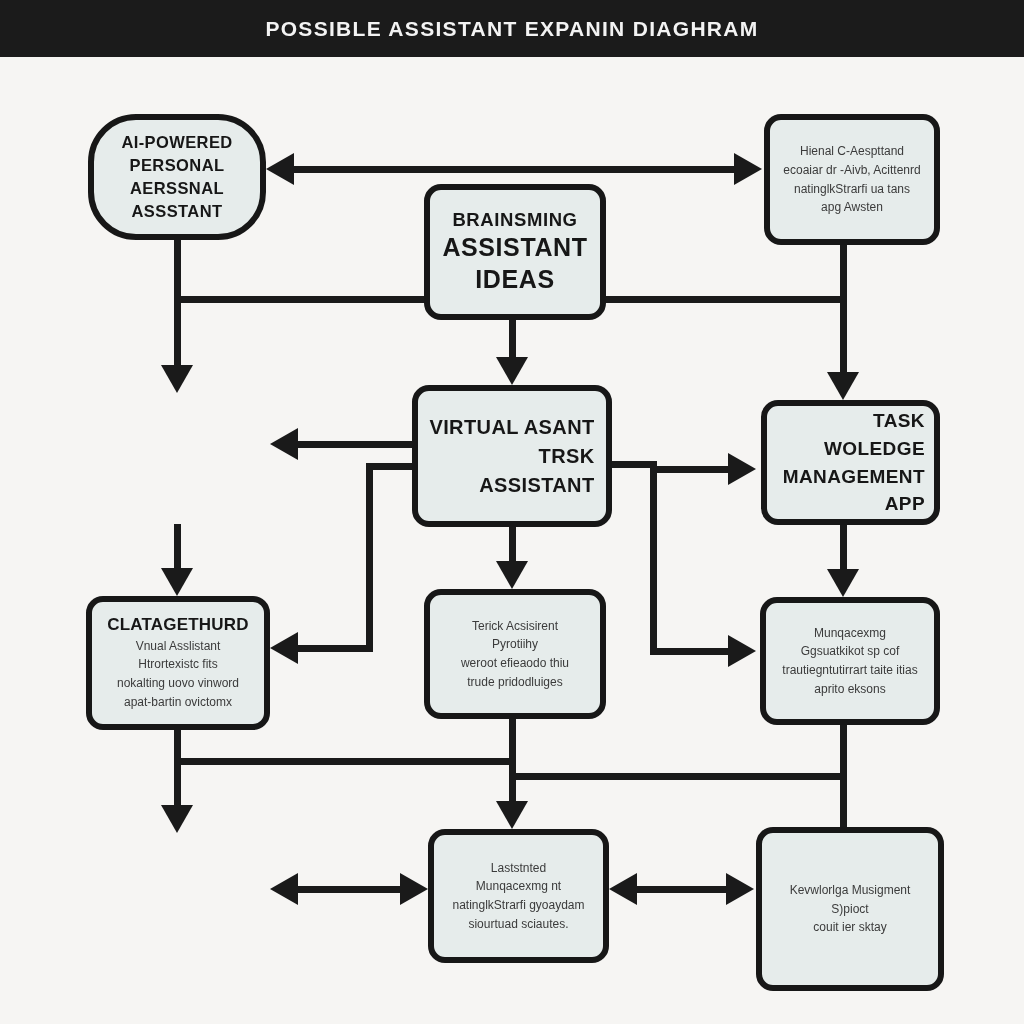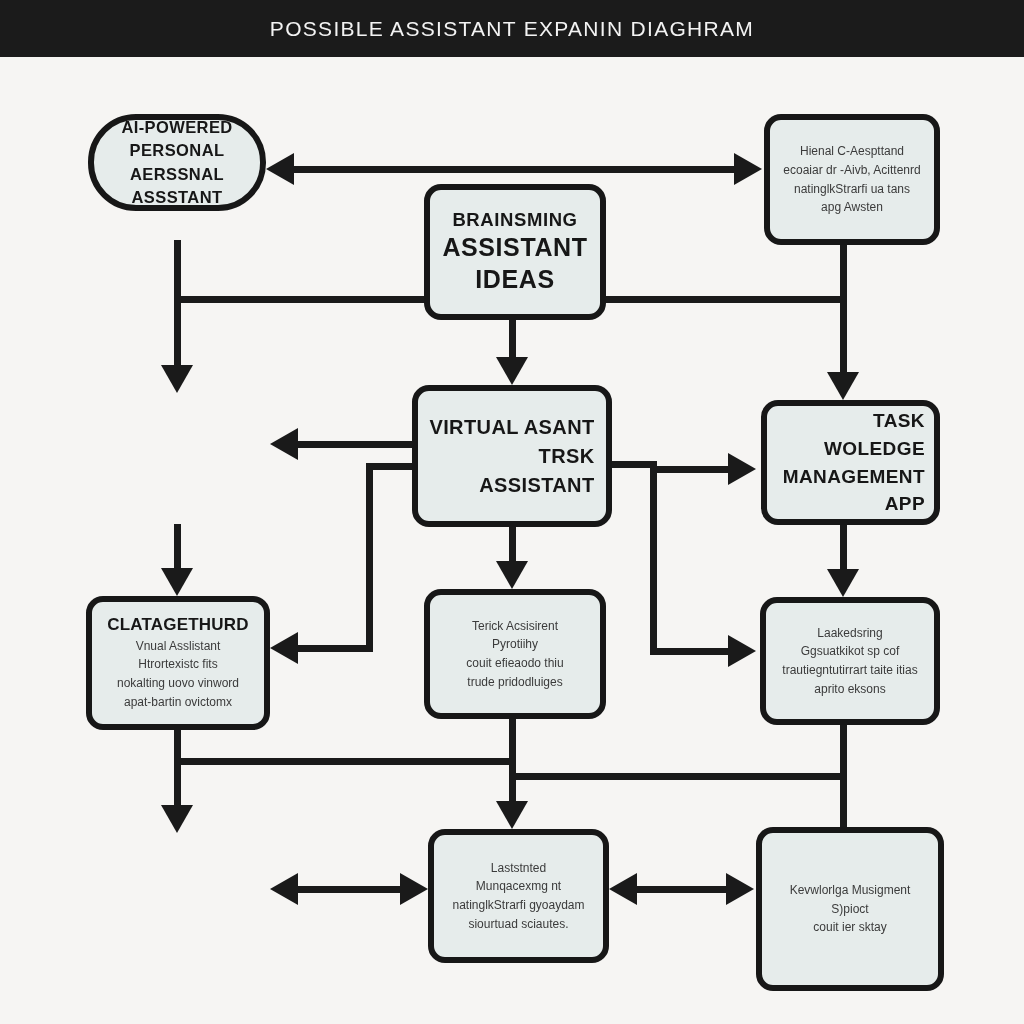--- a/index.html
+++ b/index.html
@@ -6,21 +6,21 @@
     --titlebar-bg:#1b1b1b; --title-text:#f3f3f3; --canvas-bg:#f6f5f3;
     --node-fill:#e6eceb; --node-border:#171717; --connector:#1a1a1a;
     --text-dark:#171717; --text-gray:#3b3b3b;
   }
   html,body{margin:0;padding:0;background:#e9e9e9;}
   #stage{position:relative;width:1024px;height:1024px;background:var(--canvas-bg);
          overflow:hidden;font-family:"Liberation Sans",sans-serif;}
   
   #titlebar{position:absolute;left:0;top:0;width:1024px;height:57px;background:var(--titlebar-bg);
             display:flex;align-items:center;justify-content:center;}
-  #titlebar .t{color:var(--title-text);font-size:21px;font-weight:400;letter-spacing:1.3px;}
+  #titlebar .t{color:var(--title-text);font-size:21px;font-weight:700;letter-spacing:1.3px;}
   
   .node{position:absolute;box-sizing:border-box;background:var(--node-fill);
         border:6px solid var(--node-border);border-radius:17px;z-index:3;
         display:flex;flex-direction:column;align-items:center;justify-content:center;
         text-align:center;padding:6px 9px;}
   .t-bold{white-space:pre-line;font-size:16.5px;font-weight:700;line-height:1.4;
           letter-spacing:.4px;color:var(--text-dark);}
   .t-bold20{white-space:pre-line;font-size:20px;font-weight:700;line-height:1.45;
           letter-spacing:.4px;color:var(--text-dark);text-align:right;}
   .t-med{white-space:pre-line;font-size:18.5px;font-weight:700;letter-spacing:.6px;color:var(--text-dark);}
@@ -86,21 +86,21 @@
   <div class="h" style="left:174px;top:758px;width:342px"></div>
   <div class="h" style="left:509px;top:773px;width:338px"></div>
 
   <div class="h" style="left:294px;top:886px;width:110px"></div>
   <div class="ah ah-left" style="left:270px;top:873px"></div>
   <div class="ah ah-right" style="left:400px;top:873px"></div>
   <div class="h" style="left:633px;top:886px;width:99px"></div>
   <div class="ah ah-left" style="left:609px;top:873px"></div>
   <div class="ah ah-right" style="left:726px;top:873px"></div>
 
-  <div class="node" style="left:88px;top:114px;width:178px;height:97px;border-radius:48px">
+  <div class="node" style="left:88px;top:114px;width:178px;height:126px;border-radius:48px">
     <span class="t-bold">AI-POWERED
 PERSONAL
 AERSSNAL
 ASSSTANT</span>
   </div>
 
   <div class="node" style="left:424px;top:184px;width:182px;height:136px">
     <span class="t-med">BRAINSMING</span>
     <span class="t-big">ASSISTANT
 IDEAS</span>
@@ -130,26 +130,26 @@
     <span class="t-head">CLATAGETHURD</span>
     <span class="t-small">Vnual Asslistant
 Htrortexistc fits
 nokalting uovo vinword
 apat-bartin ovictomx</span>
   </div>
 
   <div class="node" style="left:424px;top:589px;width:182px;height:130px">
     <span class="t-small">Terick Acsisirent
 Pyrotiihy
-couit efieaodo thiu
+weroot efieaodo thiu
 trude pridodluiges</span>
   </div>
 
   <div class="node" style="left:760px;top:597px;width:180px;height:128px">
-    <span class="t-small">Laakedsring
+    <span class="t-small">Munqacexmg
 Ggsuatkikot sp cof
 trautiegntutirrart taite itias
 aprito eksons</span>
   </div>
 
 
   <div class="node" style="left:428px;top:829px;width:181px;height:134px">
     <span class="t-small">Laststnted
 Munqacexmg nt
 natinglkStrarfi gyoaydam

